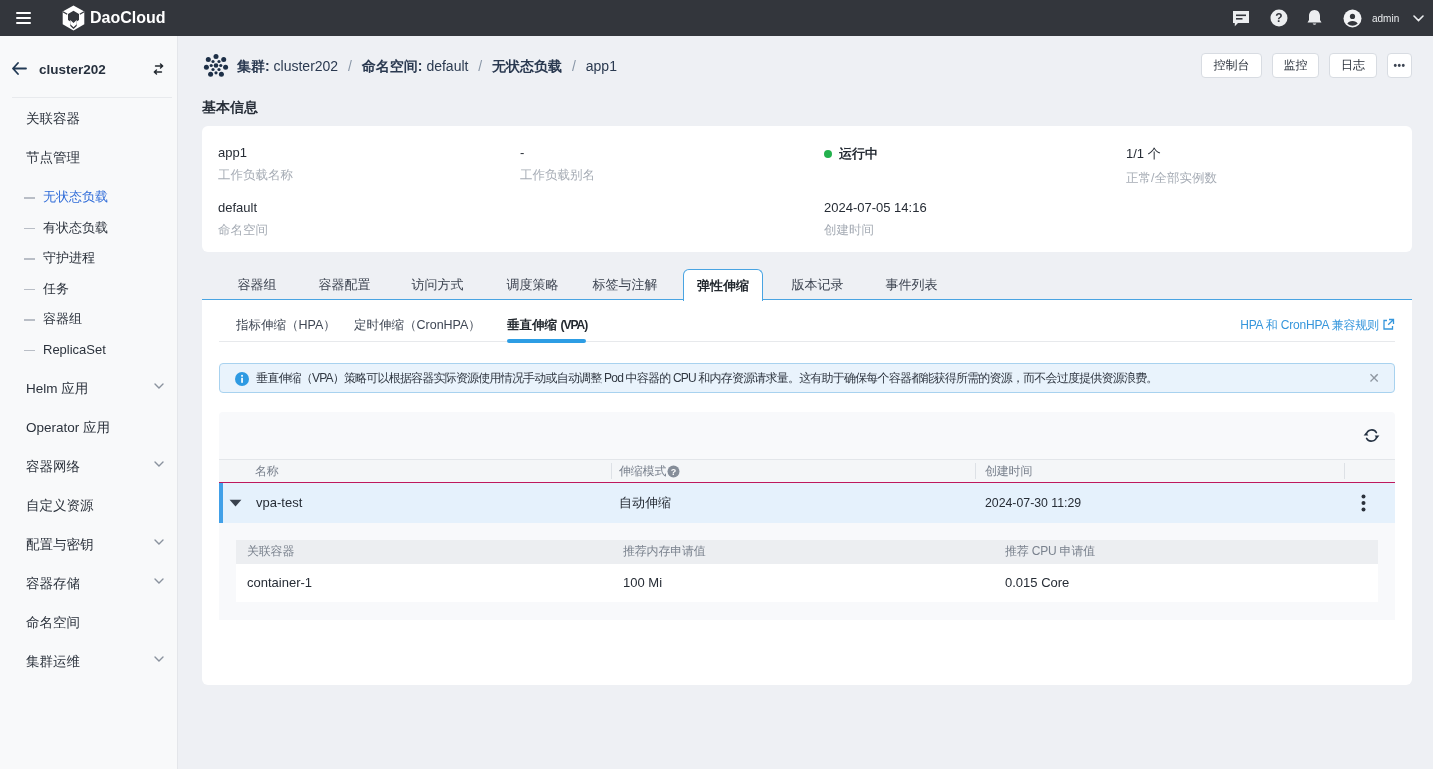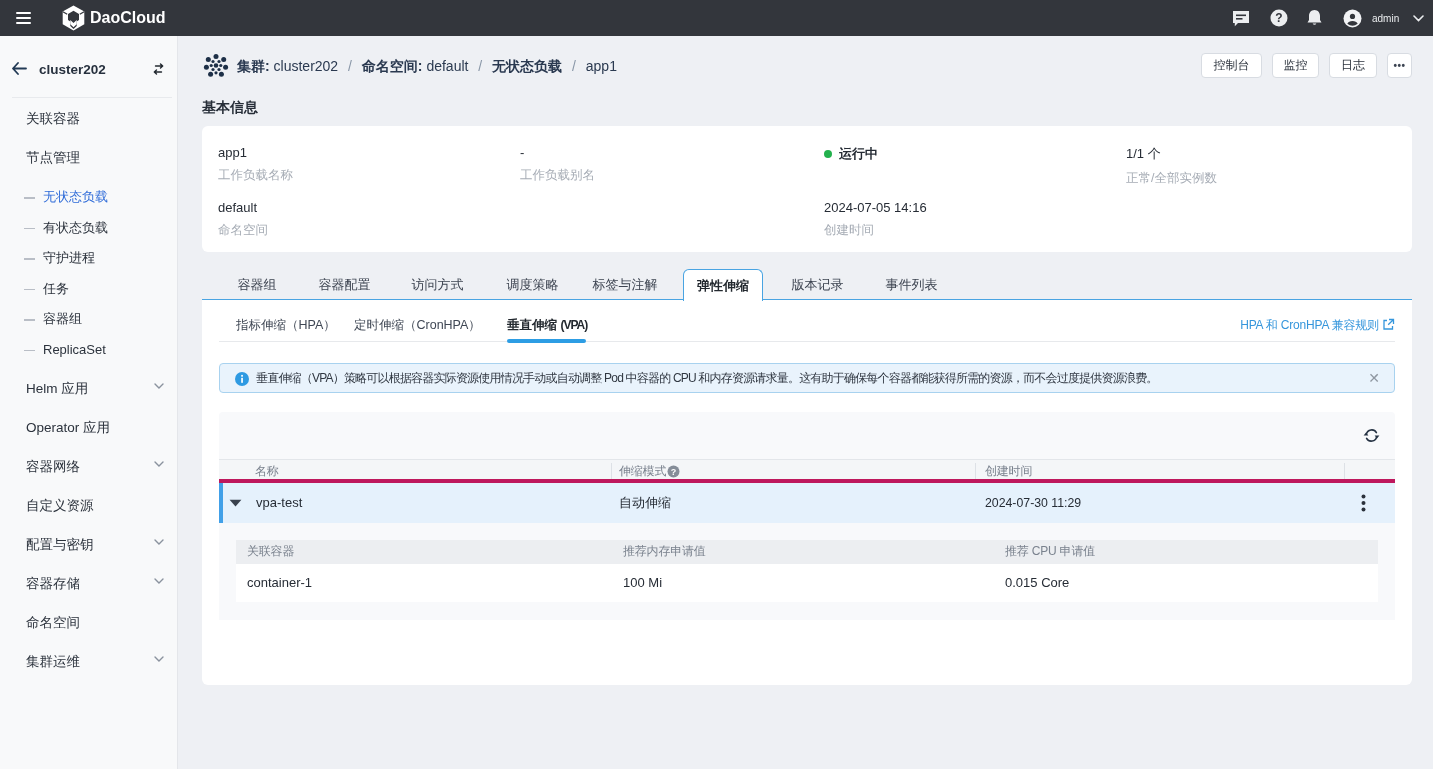--- a/index.html
+++ b/index.html
@@ -57,21 +57,21 @@
 .stab.act { font-weight:bold; color:#23292f; }
 .sbar { position:absolute; top:39px; height:4px; border-radius:2px; background:#2d9de4; }
 .hpalink { position:absolute; right:0px; top:5px; height:41px; line-height:41px; font-size:12px; letter-spacing:-0.2px; color:#3596dc; }
 .alert { position:absolute; left:17px; top:63px; width:1176px; height:30px; background:#e9f3fc; border:1px solid #a8d2ef; border-radius:4px; }
 .alert .atxt { position:absolute; left:36px; top:6px; font-size:12px; letter-spacing:-0.8px; color:#303741; }
 .alert .aclose { position:absolute; right:14px; top:6px; color:#8f97a1; font-size:14px; }
 
 .panel { position:absolute; left:17px; top:112px; width:1176px; height:208px; background:#f8f9fb; border-radius:4px 4px 0 0; }
 .ptool { position:relative; height:47px; }
 .refresh { position:absolute; right:15px; top:15px; }
-.thead { position:relative; height:24px; background:#f4f6f8; border-top:1px solid #e3e6ea; border-bottom:4px solid #be185d; font-size:12px; letter-spacing:-0.2px; color:#7a828e; }
+.thead { position:relative; height:24px; background:#f4f6f8; border-top:1px solid #e3e6ea; border-bottom:1px solid #be185d; font-size:12px; letter-spacing:-0.2px; color:#7a828e; }
 .th { position:absolute; top:0; height:22px; line-height:22px; }
 .thsep { position:absolute; top:3px; height:16px; width:1px; background:#dde1e6; }
 .trow { position:relative; height:40px; background:#e5f1fc; border-left:4px solid #41a0e8; font-size:13px; color:#262c35; }
 .trow .cell { position:absolute; top:0; height:40px; line-height:40px; }
 .itable { position:absolute; left:17px; top:128px; width:1142px; }
 .ithead { position:relative; height:24px; background:#eceef1; font-size:12px; letter-spacing:-0.2px; color:#7a828e; }
 .itrow { position:relative; height:38px; background:#fff; font-size:13px; color:#262c35; }
 svg { display:block; }
 </style>
 </head>

